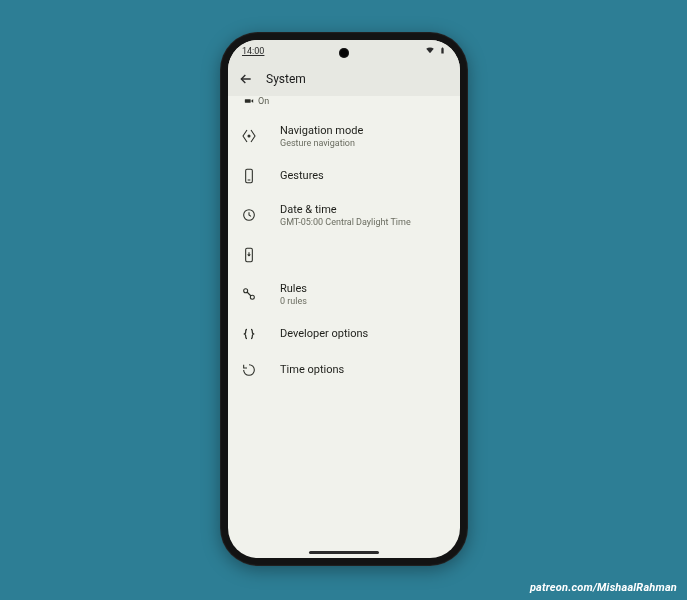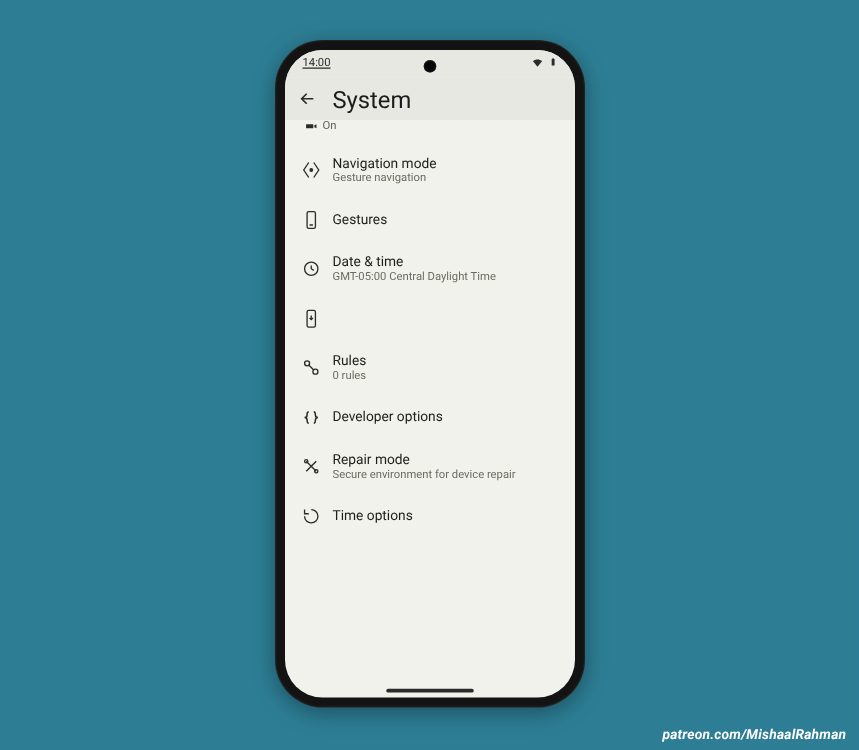--- a/index.html
+++ b/index.html
@@ -70,38 +70,38 @@
     height: 34px;
     background: #e7e8e2;
     display: flex;
     align-items: center;
     padding: 0 10px;
     gap: 12px;
     flex-shrink: 0;
   }
   .appbar .back svg { display: block; }
   .appbar .title {
-    font-size: 19px;
+    font-size: 12px;
     color: #1b1b1b;
     font-weight: 400;
   }
   .list { flex: 1; overflow: hidden; }
   .partial {
     display: flex;
     align-items: flex-start;
     padding: 0 12px 8px 12px;
     gap: 0;
   }
   .partial .picon { width: 18px; display:flex; justify-content:center; padding-top:0; }
   .partial .sub { font-size: 9px; color: #5f6156; line-height: 1.2; }
   .item {
     display: flex;
     align-items: center;
     padding: 9px 12px;
-    gap: 8px;
+    gap: 22px;
     cursor: pointer;
   }
   .item .icon {
     width: 18px;
     height: 18px;
     display: flex;
     align-items: center;
     justify-content: center;
     color: #2b2d27;
     flex-shrink: 0;
@@ -236,34 +236,20 @@
           <svg viewBox="0 0 24 24" fill="none" stroke="currentColor" stroke-width="1.8">
               <path d="M9 5c-2 0-2 2-2 4s-1 3-3 3c2 0 3 1 3 3s0 4 2 4"></path>
               <path d="M15 5c2 0 2 2 2 4s1 3 3 3c-2 0-3 1-3 3s0 4-2 4"></path>
             </svg>
         </span>
         <span class="text">
           <span class="title">Developer options</span>
         </span>
       </div>
 
-      <div class="item">
-        <span class="icon">
-          <svg viewBox="0 0 24 24" fill="none" stroke="currentColor" stroke-width="1.6">
-              <path d="M6 6l12 12"></path>
-              <path d="M18 6L6 18"></path>
-              <circle cx="6" cy="6" r="2"></circle>
-              <circle cx="18" cy="18" r="2"></circle>
-            </svg>
-        </span>
-        <span class="text">
-          <span class="title">Repair mode</span>
-          <span class="sub">Secure environment for device repair</span>
-        </span>
-      </div>
 
       <div class="item">
         <span class="icon">
           <svg viewBox="0 0 24 24" fill="none" stroke="currentColor" stroke-width="1.6">
               <path d="M4 12a8 8 0 108-8"></path>
               <path d="M4 4v5h5"></path>
             </svg>
         </span>
         <span class="text">
           <span class="title">Time options</span>

